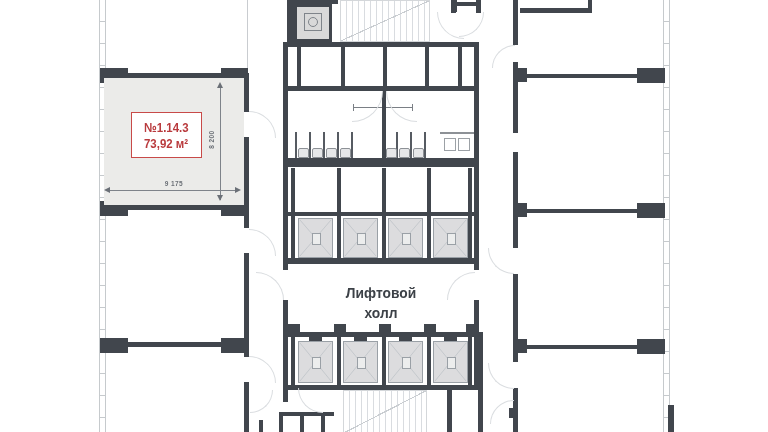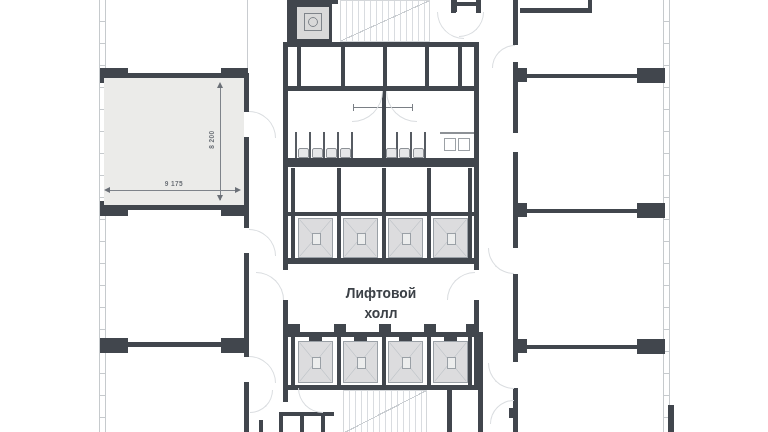--- a/index.html
+++ b/index.html
@@ -67,20 +67,24 @@
   <div class="diml" style="left:220px;top:84px;width:1px;height:116px"></div>
   <div class="arr up" style="left:217px;top:82px"></div>
   <div class="arr down" style="left:217px;top:195px"></div>
   <div class="dimt vert" style="left:198px;top:136px;width:26px;text-align:center">8 200</div>
 
   <div class="diml" style="left:107px;top:190px;width:132px;height:1px"></div>
   <div class="arr left" style="left:104px;top:187px"></div>
   <div class="arr right" style="left:235px;top:187px"></div>
   <div class="dimt" style="left:144px;top:180px;width:60px;text-align:center">9 175</div>
 
+  <div class="unit-label">
+    <div class="ln">№1.14.3</div>
+    <div class="ln">73,92 м²</div>
+  </div>
 
   <div class="hall" style="top:284px">Лифтовой</div>
   <div class="hall" style="top:304px">холл</div>
 
   <div class="stairs" style="left:340px;top:0;width:88px;height:40px"></div>
   <div class="stairs" style="left:343px;top:390px;width:82px;height:42px"></div>
 
   <div class="shaft">
     <div class="sq"></div>
     <div class="ci"></div>

